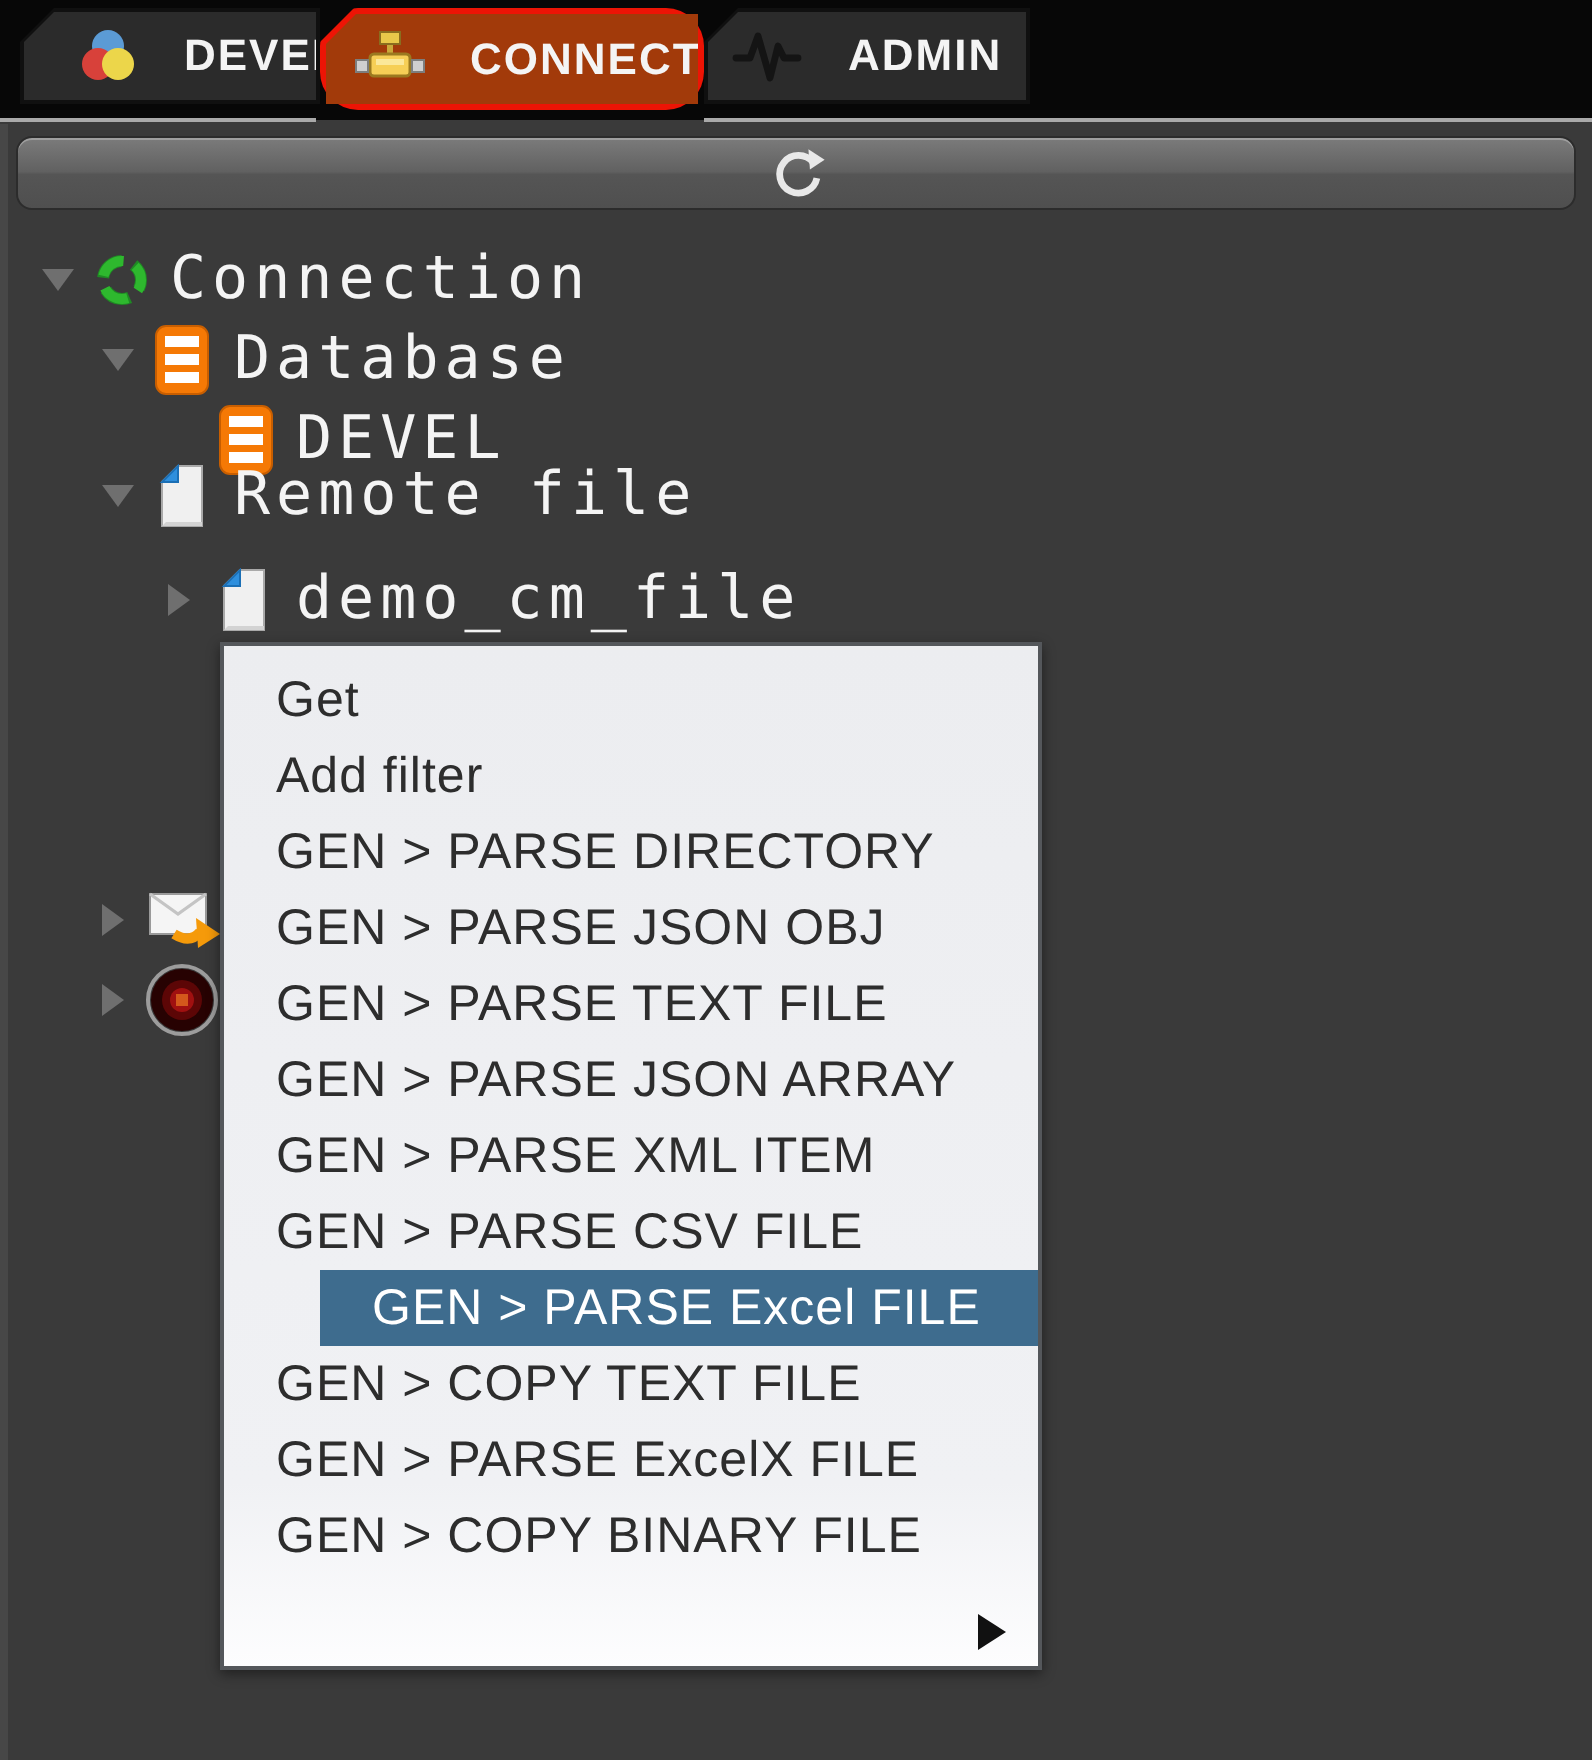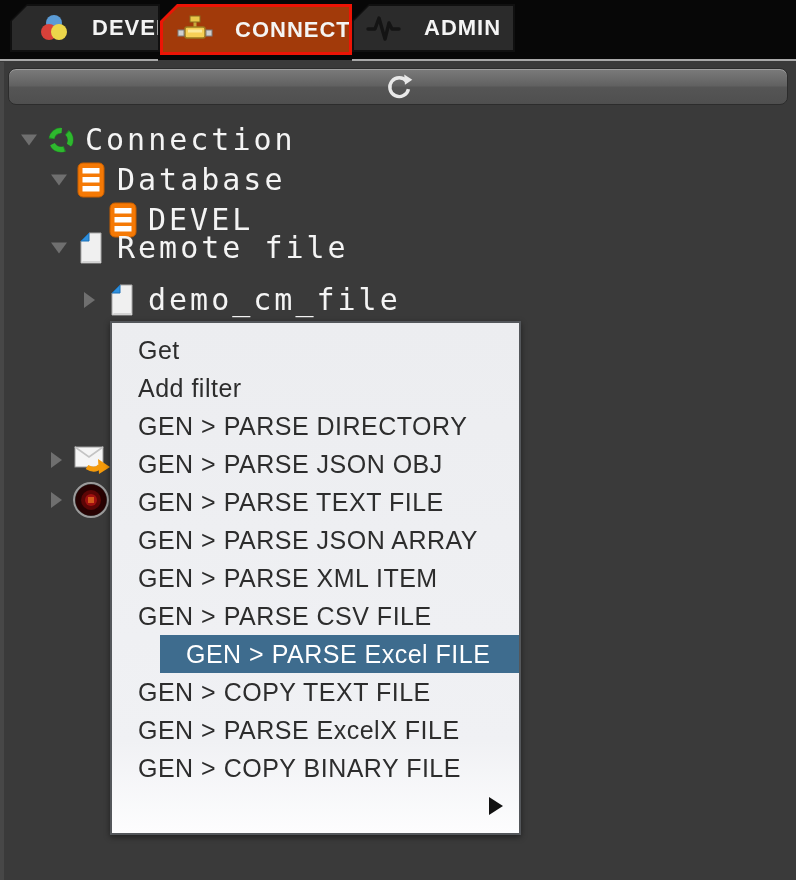--- a/index.html
+++ b/index.html
@@ -29,21 +29,21 @@
     width:100%; height:100%;
     clip-path:polygon(15px 0, 100% 0, 100% 100%, 0 100%, 0 15px);
     background:#2b2b2b;
     display:flex; align-items:center;
   }
   .tab.active {
     height:51px; background:#ed1405; padding:3px;
   }
   .tab.active .tab-inner { background:#a23a0a; }
   .tab-devel  { left:10px;  width:150px; }
-  .tab-connect{ left:160px; width:192px; }
+  .tab-connect{ left:160px; width:192px;border-radius:19px; }
   .tab-admin  { left:352px; width:163px; }
   .tab-icon { margin-left:26px; display:flex; align-items:center; }
   .tab-connect .tab-icon { margin-left:14px; }
   .tab-admin   .tab-icon { margin-left:12px; }
   .tab-label {
     color:#f4f4f4; font-size:22px; font-weight:600; letter-spacing:1px;
     margin-left:22px;
   }
 
   
@@ -88,21 +88,21 @@
     position:absolute; left:110px; top:321px; width:411px;
     background:linear-gradient(#ecedf0, #f0f1f4 82%, #fdfdfe);
     border:2px solid #54575b;
     padding:8px 0;
     box-shadow:0 2px 6px rgba(0,0,0,.45);
   }
   .menu-item {
     height:38px; line-height:38px; padding-left:26px;
     font-size:25px; letter-spacing:.5px; color:#2d2d2d;
     white-space:pre; cursor:pointer;
-    display:flex; align-items:center;
+    display:flex; align-items:flex-end;
   }
   .menu-item span { line-height:38px; }
   .menu-item.highlighted { background:#3e6c8e; color:#ffffff;margin-left:48px; }
   .submenu-arrow {
     margin-left:auto; margin-right:16px;
     width:0; height:0;
     border-top:9px solid transparent; border-bottom:9px solid transparent;
     border-left:14px solid #111;
   }
 </style>

